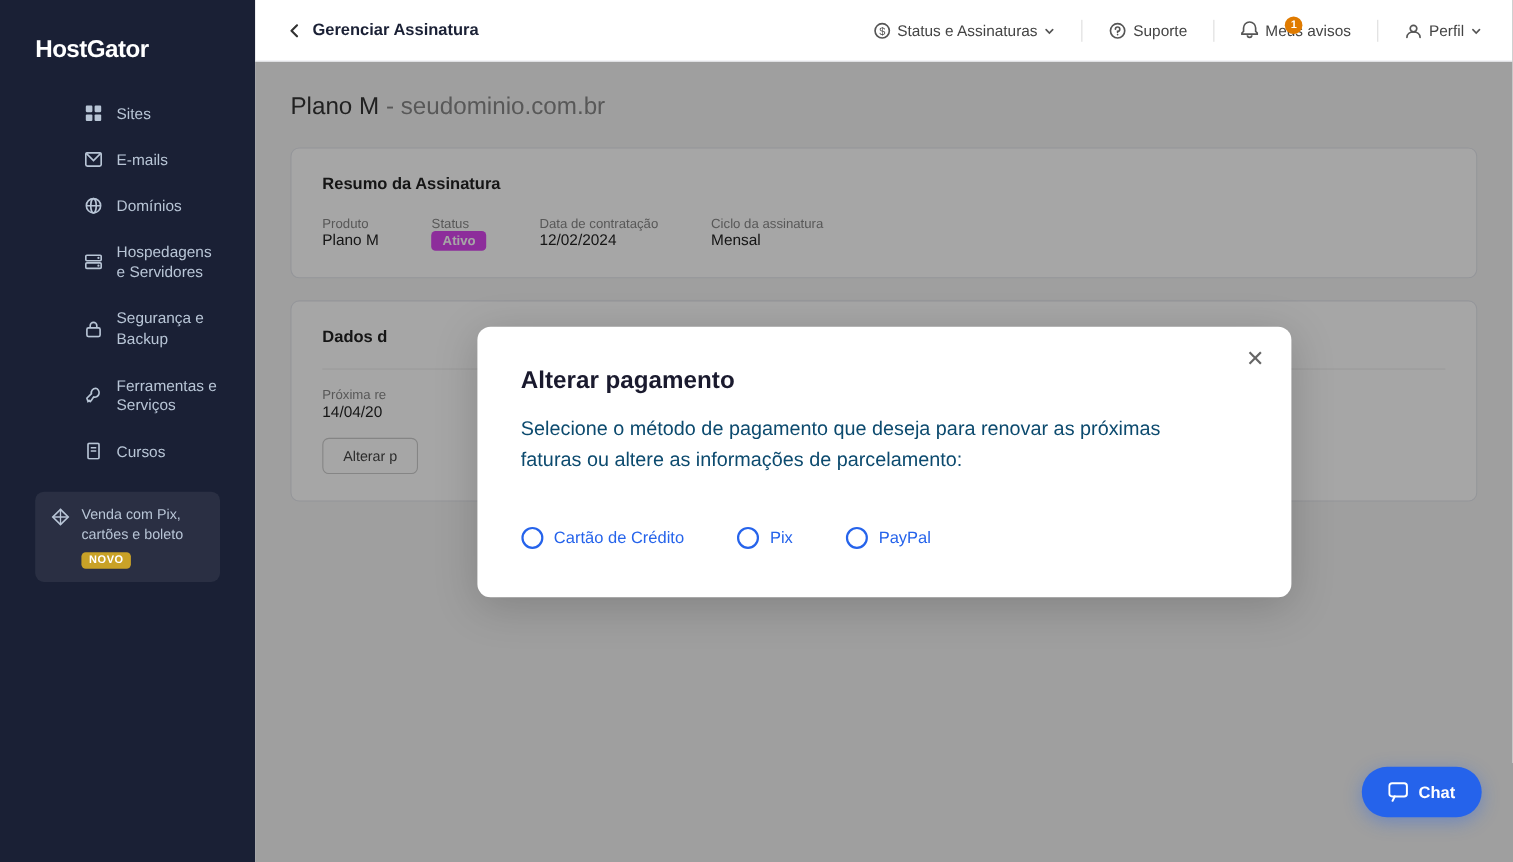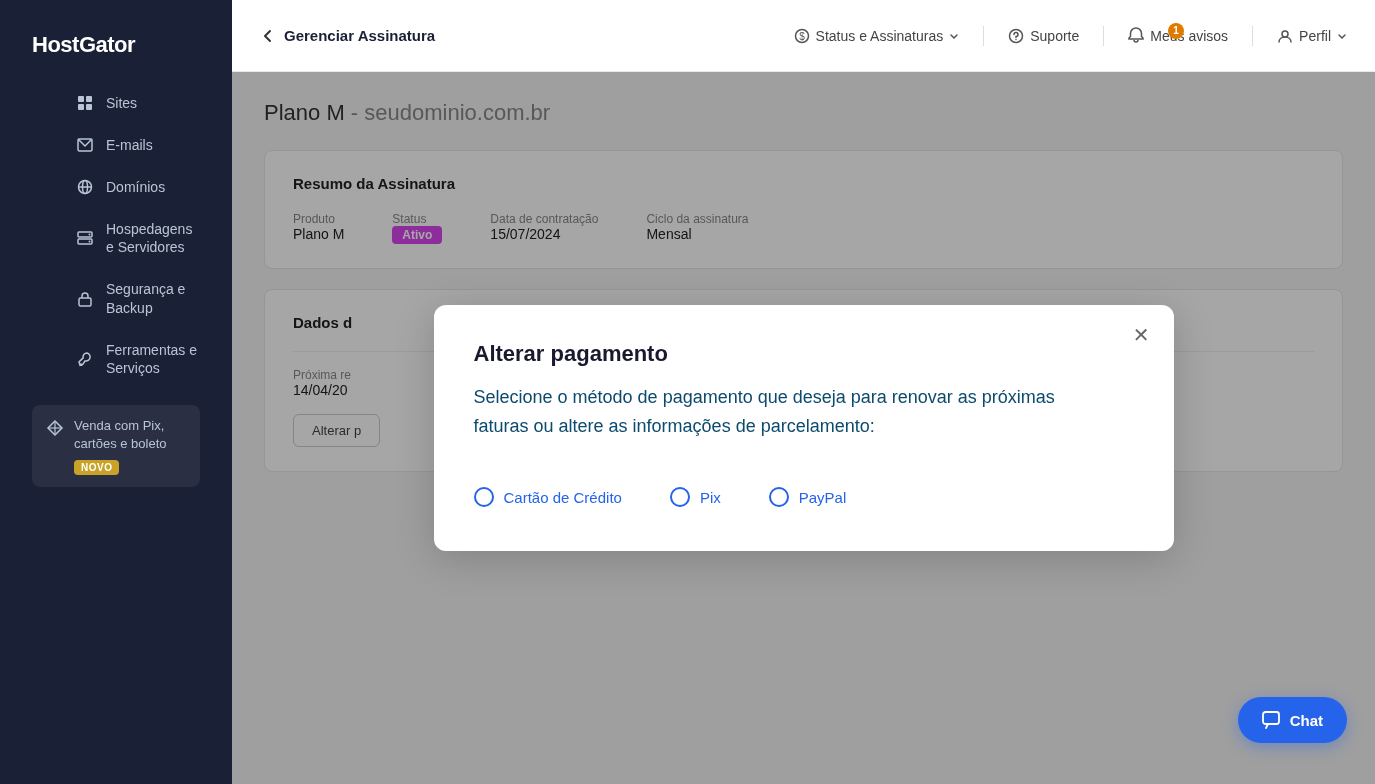--- a/index.html
+++ b/index.html
@@ -63,21 +63,21 @@
       overflow: hidden;
     }
 
     
     .topbar {
       background: #fff;
       border-bottom: 1px solid #e8eaf0;
       display: flex;
       align-items: center;
       padding: 0 28px;
-      height: 72px;
+      height: 56px;
       gap: 24px;
     }
     .topbar-back {
       display: flex;
       align-items: center;
       gap: 8px;
       color: #1a2035;
       font-size: 15px;
       font-weight: 600;
       cursor: pointer;
@@ -344,20 +344,30 @@
 
   <div class="sidebar-item">
     <span class="sidebar-icon">
       <svg width="16" height="16" viewBox="0 0 16 16" fill="none">
           <path d="M10 2a4 4 0 00-3.9 4.9L2 11l1 3 1-1 1 1 1-1L8.1 9.9A4 4 0 1010 2z" stroke="#b8c5d6" stroke-width="1.5" fill="none"></path>
         </svg>
     </span>
     <span style="line-height:1.3">Ferramentas e Serviços</span>
   </div>
 
+  <div class="sidebar-item">
+    <span class="sidebar-icon">
+      <svg width="14" height="16" viewBox="0 0 14 16" fill="none">
+          <rect x="2" y="1" width="10" height="14" rx="1" stroke="#b8c5d6" stroke-width="1.5"></rect>
+          <line x1="4.5" y1="5" x2="9.5" y2="5" stroke="#b8c5d6" stroke-width="1.5"></line>
+          <line x1="4.5" y1="8" x2="9.5" y2="8" stroke="#b8c5d6" stroke-width="1.5"></line>
+        </svg>
+    </span>
+    <span>Cursos</span>
+  </div>
 
   <div class="sidebar-promo">
     <div style="display:flex;align-items:flex-start;gap:10px">
       <span style="margin-top:2px">
         <svg width="18" height="18" viewBox="0 0 18 18" fill="none">
             <polygon points="9,2 16,9 9,16 2,9" stroke="#b8c5d6" stroke-width="1.5" fill="none"></polygon>
             <line x1="9" y1="2" x2="9" y2="16" stroke="#b8c5d6" stroke-width="1.2"></line>
             <line x1="2" y1="9" x2="16" y2="9" stroke="#b8c5d6" stroke-width="1.2"></line>
           </svg>
       </span>
@@ -434,21 +444,21 @@
         <div class="info-col">
           <span class="info-label">Produto</span>
           <span class="info-value">Plano M</span>
         </div>
         <div class="info-col">
           <span class="info-label">Status</span>
           <span class="status-badge">Ativo</span>
         </div>
         <div class="info-col">
           <span class="info-label">Data de contratação</span>
-          <span class="info-value">15/07/2024</span>
+          <span class="info-value">12/02/2024</span>
         </div>
         <div class="info-col">
           <span class="info-label">Ciclo da assinatura</span>
           <span class="info-value">Mensal</span>
         </div>
       </div>
     </div>
 
     <div class="card">
       <div class="card-title">Dados d</div>

